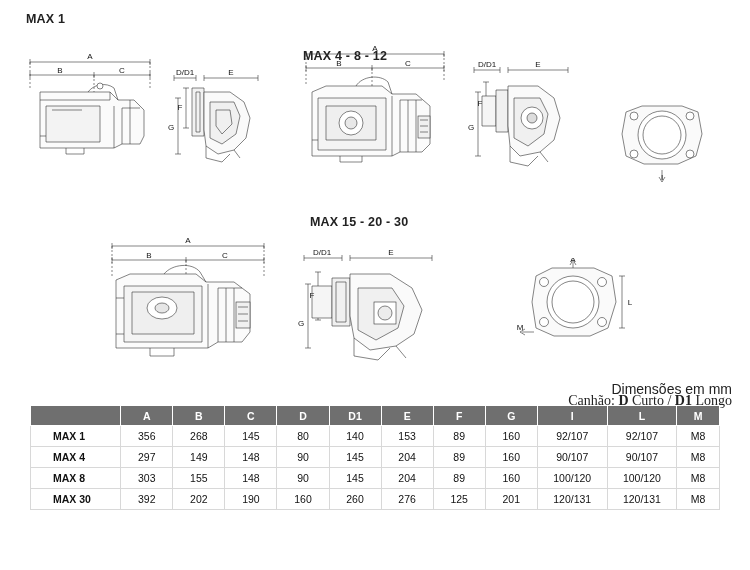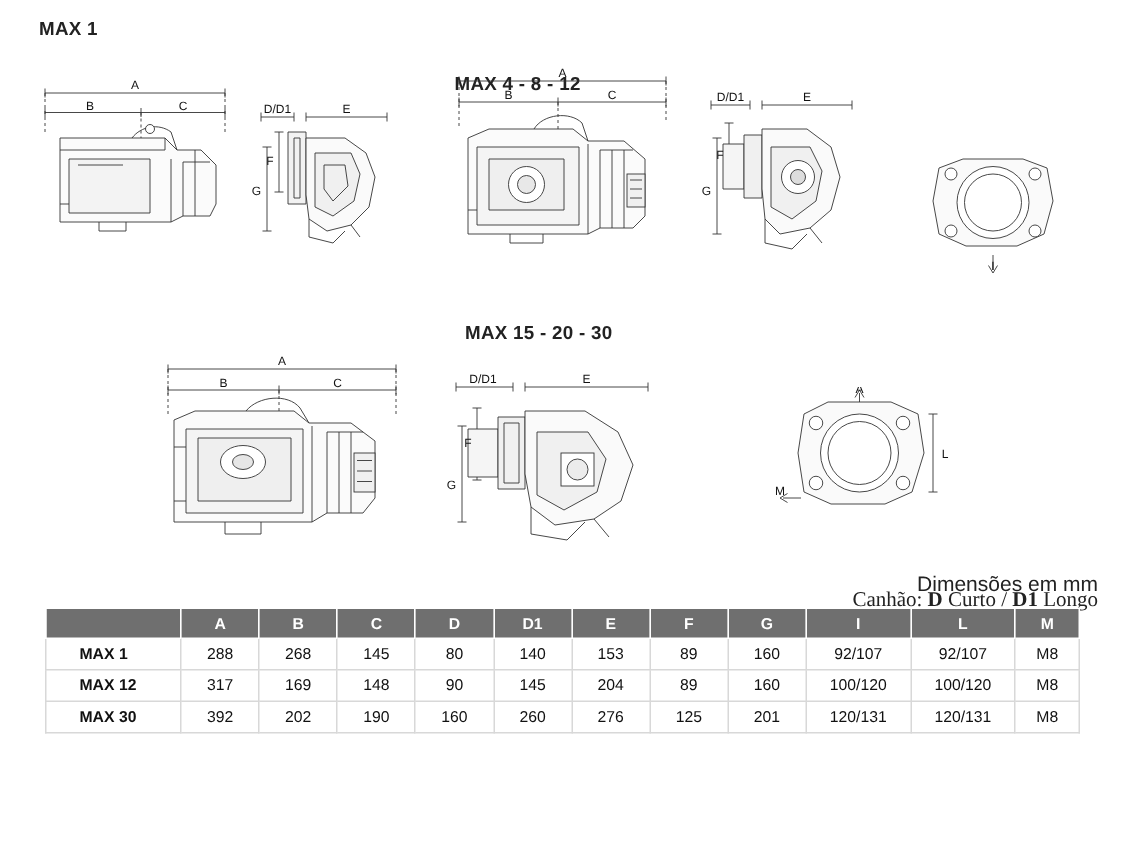--- a/index.html
+++ b/index.html
@@ -334,36 +334,50 @@
         <th>F</th>
         <th>G</th>
         <th>I</th>
         <th>L</th>
         <th>M</th>
       </tr>
     </thead>
     <tbody>
       <tr>
         <td class="model">MAX 1</td>
-        <td>288</td>
+        <td>356</td>
         <td>268</td>
         <td>145</td>
         <td>80</td>
         <td>140</td>
         <td>153</td>
         <td>89</td>
         <td>160</td>
         <td>92/107</td>
         <td>92/107</td>
         <td>M8</td>
       </tr>
       <tr>
-        <td class="model">MAX 12</td>
-        <td>317</td>
-        <td>169</td>
+        <td class="model">MAX 4</td>
+        <td>297</td>
+        <td>149</td>
+        <td>148</td>
+        <td>90</td>
+        <td>145</td>
+        <td>204</td>
+        <td>89</td>
+        <td>160</td>
+        <td>90/107</td>
+        <td>90/107</td>
+        <td>M8</td>
+      </tr>
+      <tr>
+        <td class="model">MAX 8</td>
+        <td>303</td>
+        <td>155</td>
         <td>148</td>
         <td>90</td>
         <td>145</td>
         <td>204</td>
         <td>89</td>
         <td>160</td>
         <td>100/120</td>
         <td>100/120</td>
         <td>M8</td>
       </tr>

